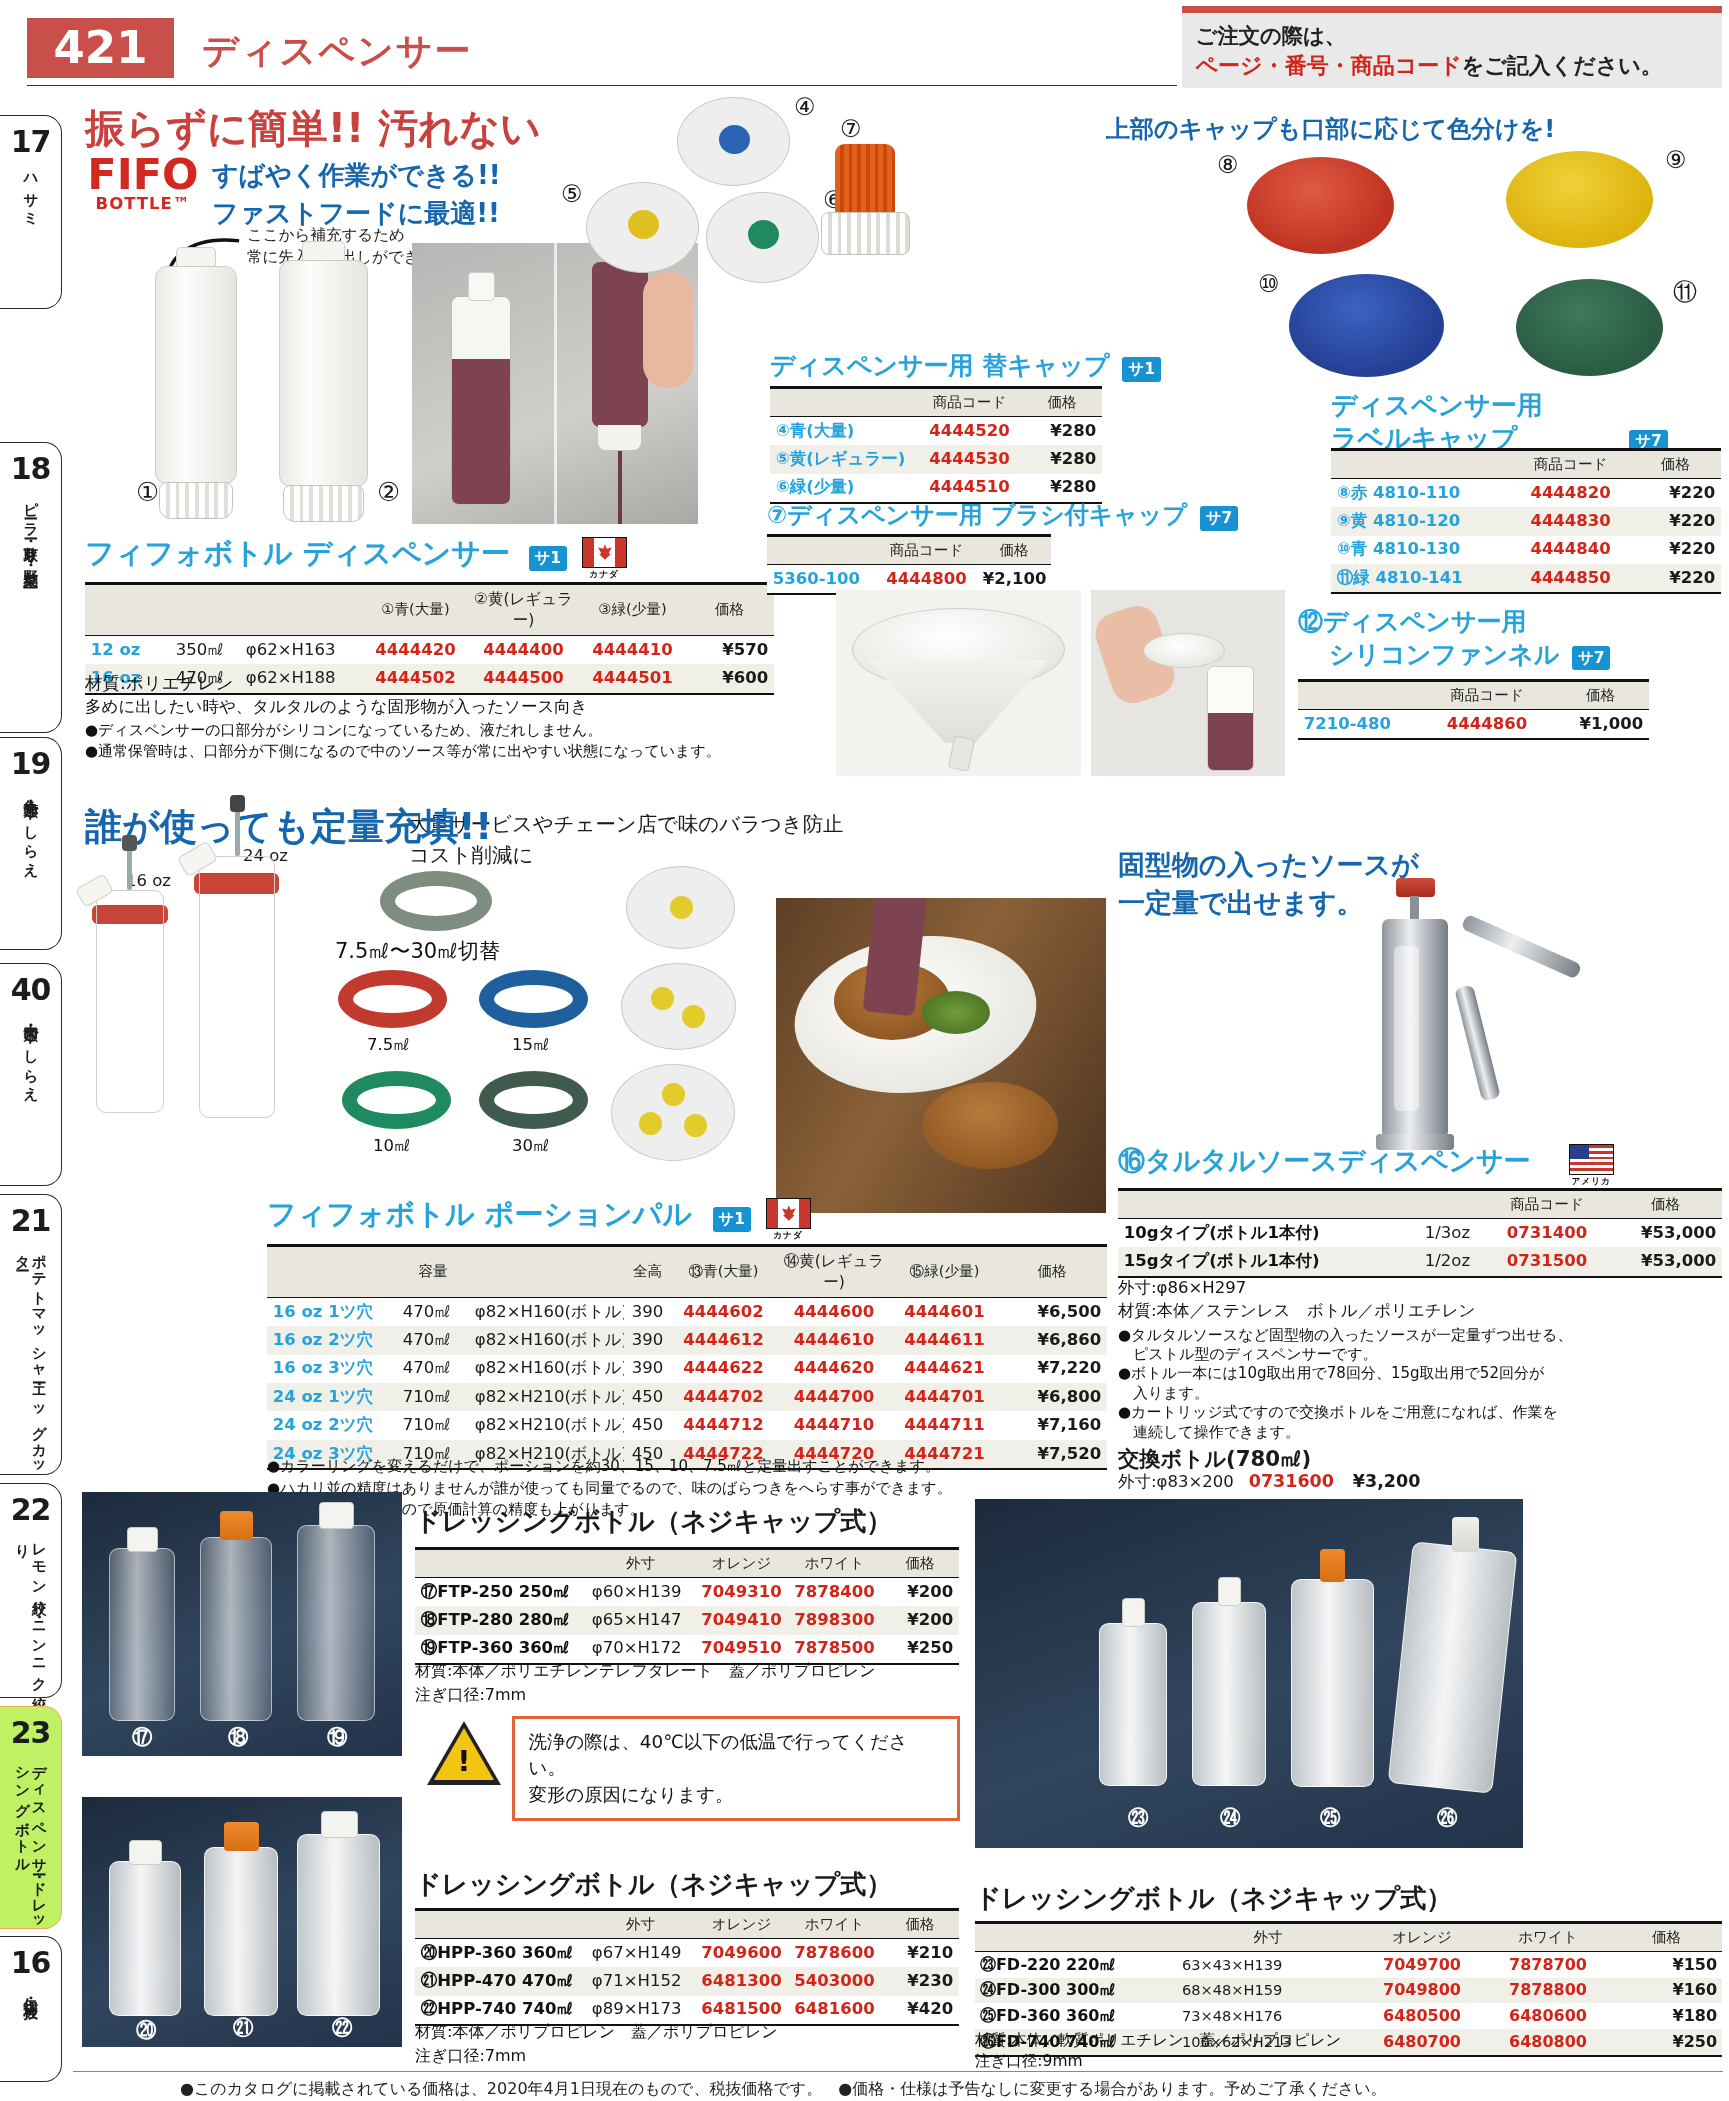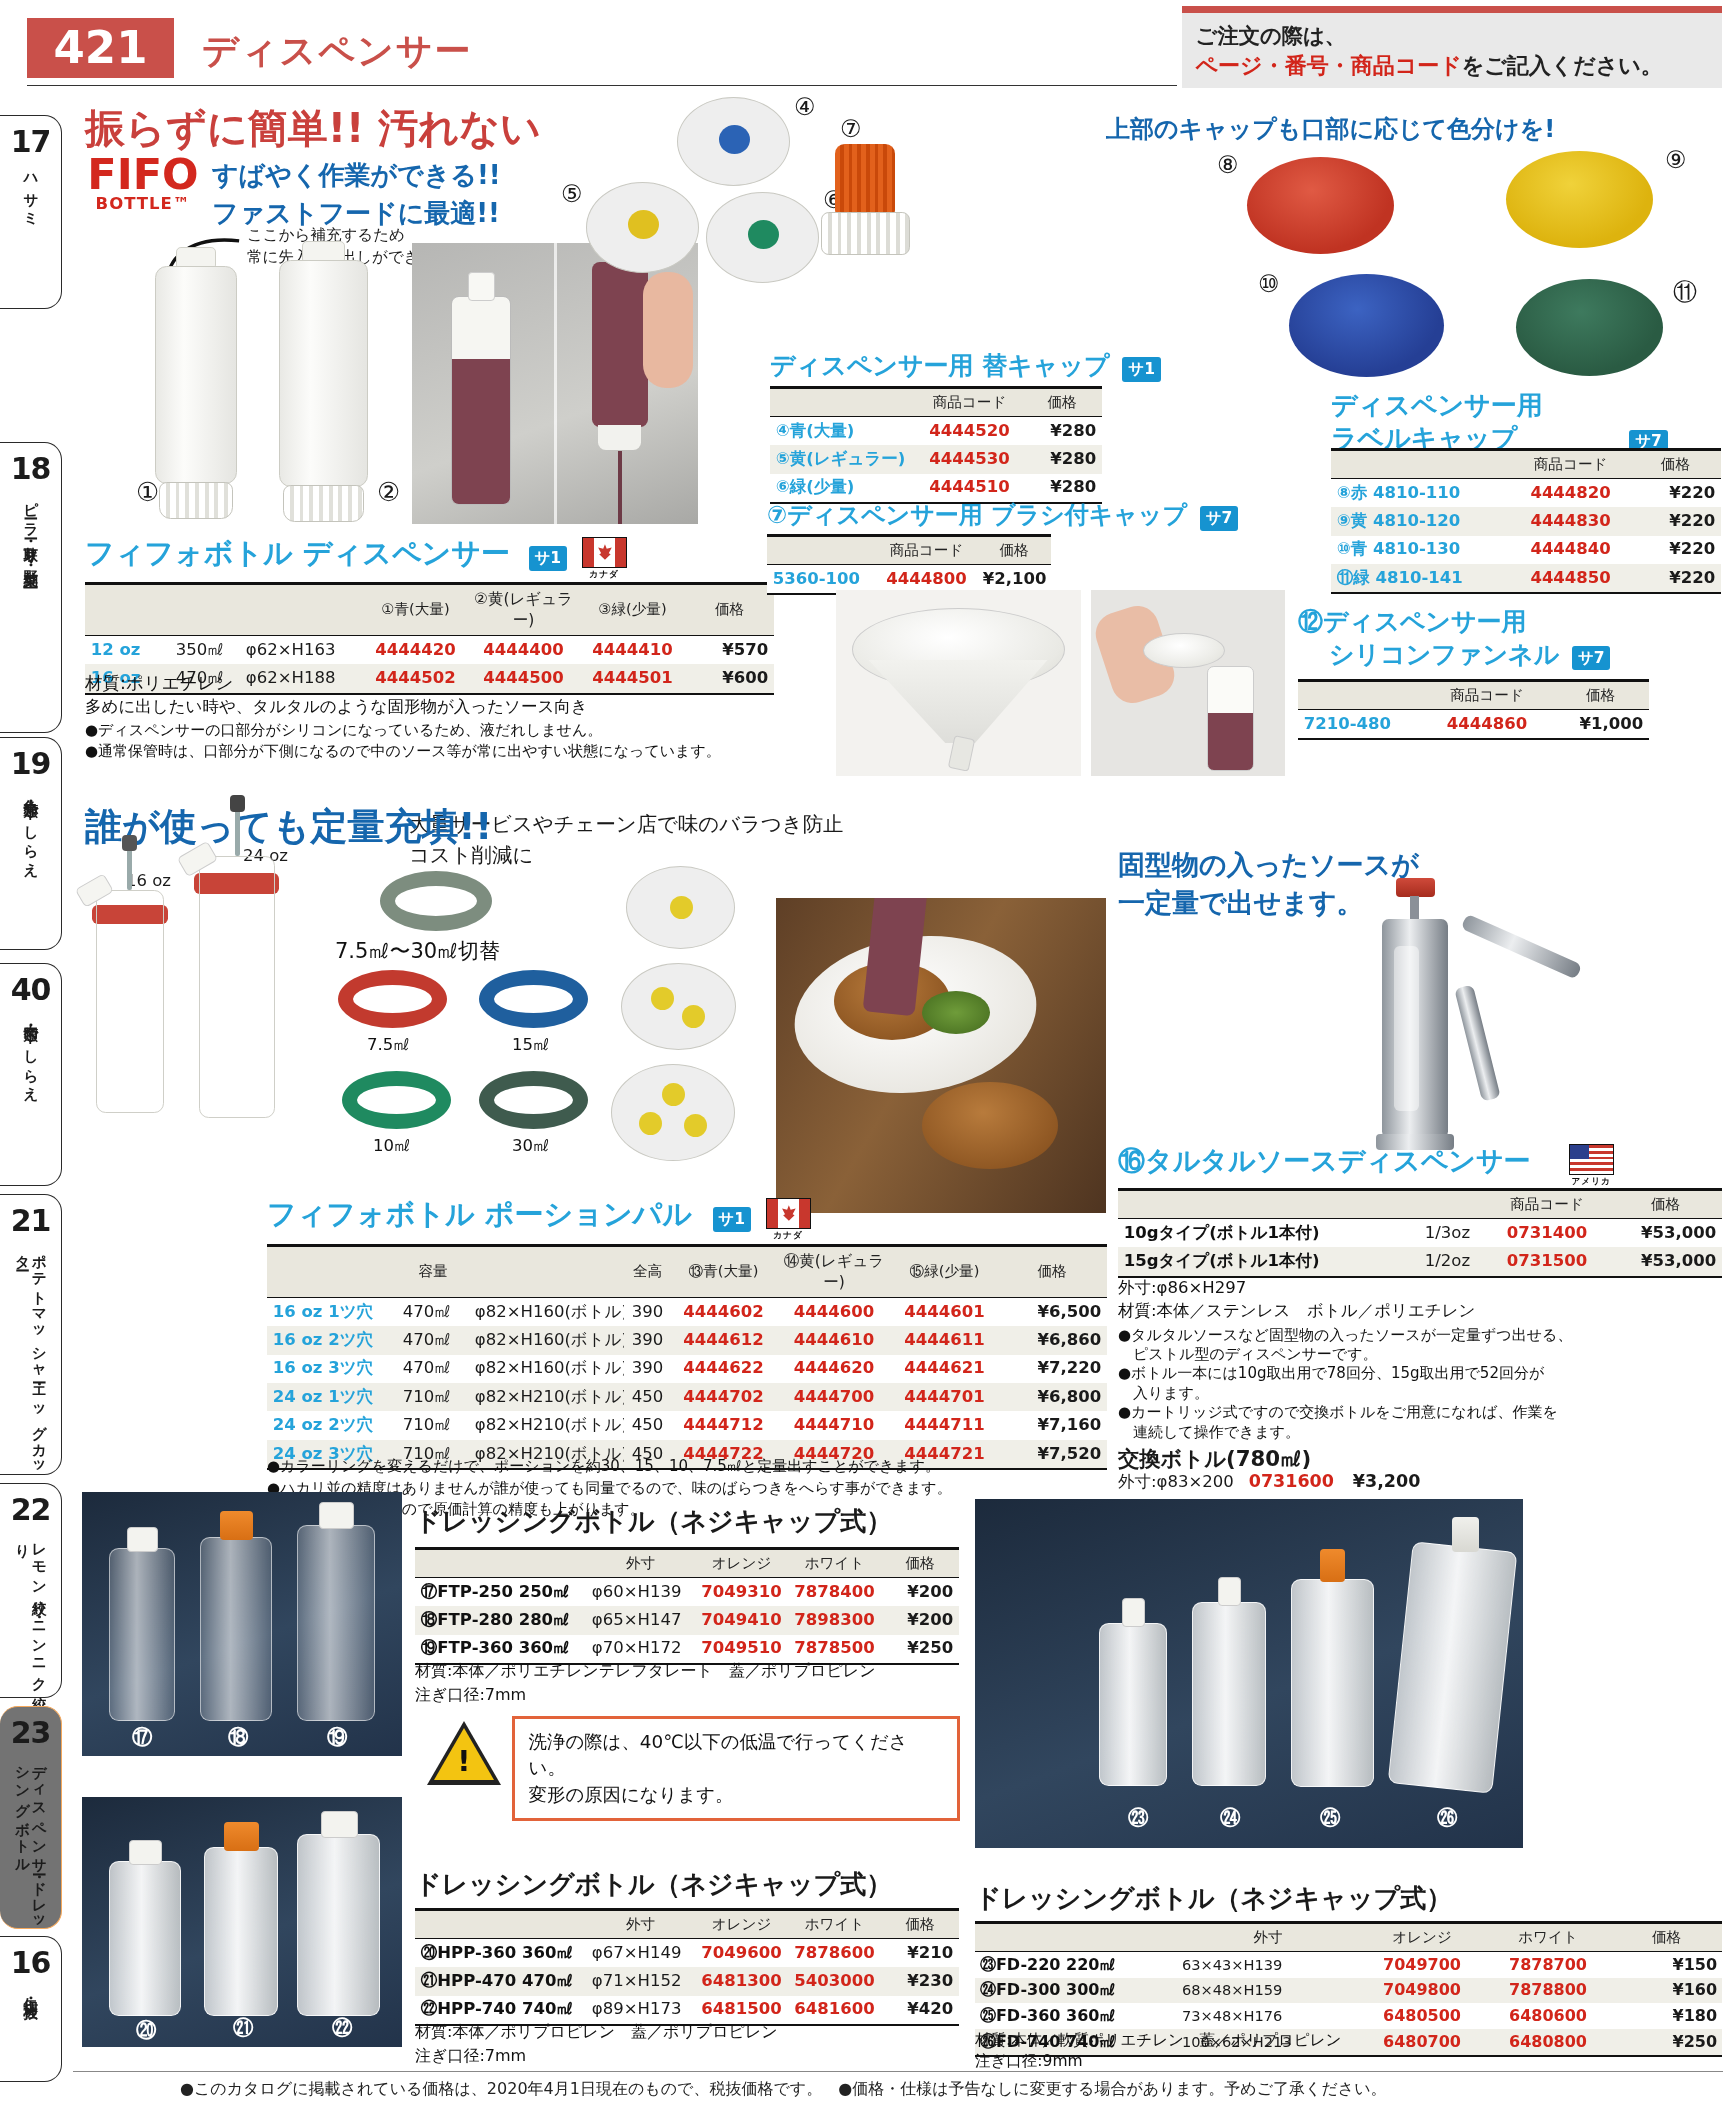--- a/index.html
+++ b/index.html
@@ -13,21 +13,21 @@
   .pageTitle { position:absolute; left:202px; top:27px; font-size:36px; font-weight:800; color:#c9504a; letter-spacing:1.9px; }
   .headRule { position:absolute; left:27px; top:85px; width:1150px; border-top:1.9px solid #333; }
   .orderBox { position:absolute; left:1182px; top:5.8px; width:540px; height:82px; background:#e9e9e9; border-top:7.8px solid #c9504a; padding:7.8px 13.6px 0 13.6px; }
   .orderL1 { font-size:21.3px; font-weight:700; color:#222; }
   .orderL2 { font-size:22px; font-weight:800; color:#222; margin-top:1.9px; }
   .orderL2 .hl { color:#d2251a; }
 
   
   .sideTab { position:absolute; left:0; width:62px; border:1.9px solid #2a2a2a; border-left:none; border-radius:0 17.5px 17.5px 0;
     display:flex; flex-direction:column; align-items:center; padding-top:7.8px; background:#fff; }
-  .sideTab.active { background:#737373; border-color:#f5a85b;border-radius:18px; }
+  .sideTab.active { background:#bef264; border-color:#f5a85b; }
   .sideNum { font-size:30px; font-weight:800; letter-spacing:-1px; color:#1c1c1c; }
   .sideLabel { writing-mode:vertical-rl; text-orientation:upright; font-size:14.6px; font-weight:600; letter-spacing:1.9px;
     margin-top:5.8px; flex:1; line-height:1.15; color:#1c1c1c; }
 
   
   .cyanTitle { color:#25a3da; font-weight:800; }
   .blueTxt { color:#1566ad; font-weight:800; }
   .redTxt { color:#c9403c; font-weight:800; }
   .badge { display:inline-block; background:#1693d0; color:#fff; font-weight:700; font-size:15.5px; padding:1.9px 5.8px; border-radius:2.9px; vertical-align:middle; }
   .noteLine { font-size:15px; color:#111; }

